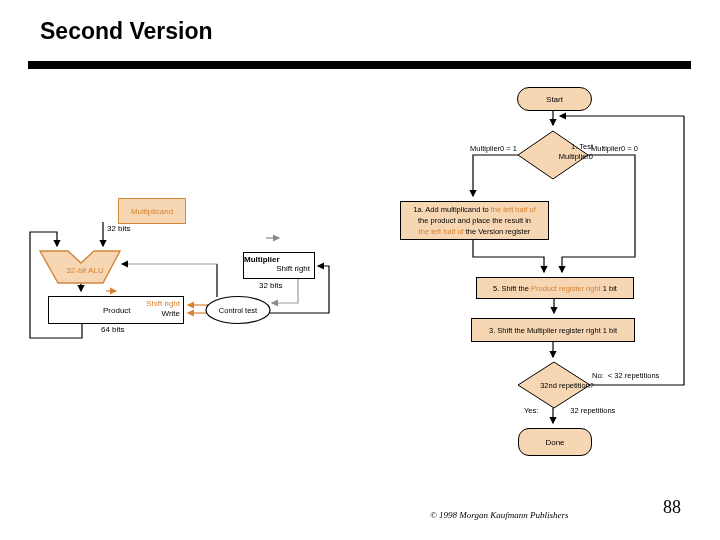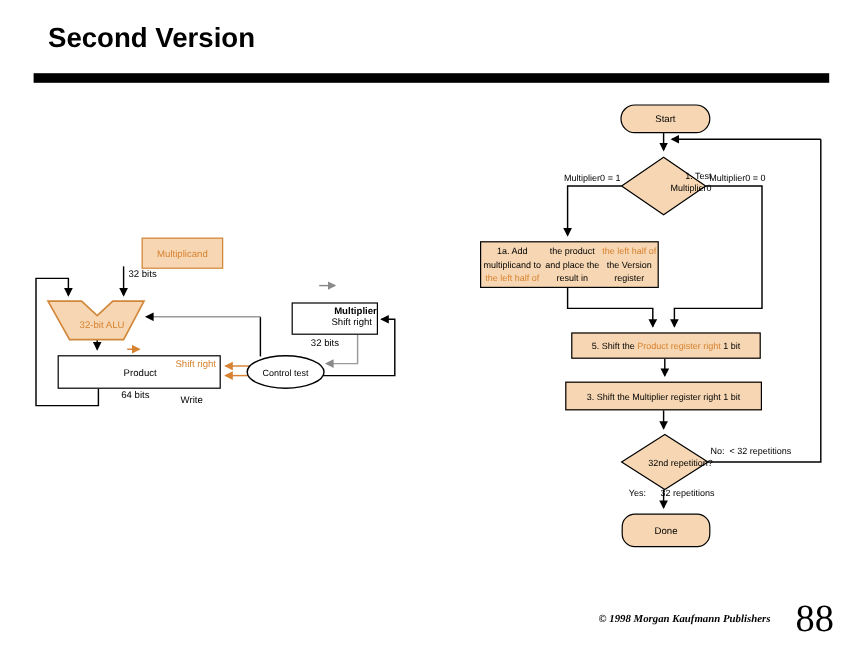--- a/index.html
+++ b/index.html
@@ -29,30 +29,30 @@
   
   #multiplicand-box {
     position:absolute; left:70px; top:198px; width:66px; height:24px;
     background:#F7D7B3; border:1.5px solid #D2873A; color:#D68231;
     font-size:8px; display:flex; align-items:center; justify-content:center;margin-left:48px;
   }
   #multiplier-box {
     position:absolute; left:243px; top:252px; width:70px; height:25px;
     background:#fff; border:1.5px solid #000; font-size:8px;
   }
-  #multiplier-box .t1 { text-align:right; font-weight:bold; margin-top:2px; }
+  #multiplier-box .t1 { text-align:left; font-weight:bold; margin-top:2px; }
   #multiplier-box .t2 { text-align:right; padding-right:4px; }
   #product-box {
     position:absolute; left:48px; top:296px; width:134px; height:26px;
     background:#fff; border:1px solid #000; font-size:8px;
   }
-  #footer { left:430px; top:510px; width:212px; text-align:right;
-    font-family:"Liberation Serif", serif; font-style:italic; font-size:9px; color:#000;font-weight:bold; }
-  #pagenum { left:663px; top:497px; font-family:"Liberation Serif", serif; font-size:32px; color:#000; }
-  .yeswrap { position:absolute; left:524px; top:406px; display:flex; gap:12px; font-size:7.5px; }
+  #footer { left:430px; top:510px; width:212px; 
+    font-family:"Liberation Serif", serif; font-style:italic; font-size:9px; color:#000; }
+  #pagenum { left:663px; top:497px; font-family:"Liberation Serif", serif; font-size:18px; color:#000; }
+  .yeswrap { position:absolute; left:524px; top:406px; display:flex; gap:32px; font-size:7.5px; }
 </style>
 </head>
 <body>
 
 <div id="slide">
 
   <div id="title" class="abs">Second Version</div>
   <div id="rule" class="abs"></div>
 
   <svg class="layer" width="720" height="540">
@@ -109,39 +109,39 @@
 
   <div id="multiplier-box">
     <div class="t1">Multiplier</div>
     <div class="t2">Shift right</div>
   </div>
   <div class="lbl8" style="left:259px; top:281px;">32 bits</div>
 
   <div id="product-box">
     <div class="abs" style="left:54px; top:9px;">Product</div>
     <div class="abs orange" style="right:3px; top:2px;">Shift right</div>
-    <div class="abs" style="right:14px; top:12px;margin-top:20px;">Write</div>
+    <div class="abs" style="right:3px; top:12px;">Write</div>
   </div>
   <div class="lbl8" style="left:101px; top:325px;">64 bits</div>
 
   <div class="lbl" style="left:206px; top:306px; width:64px; text-align:center; font-size:7.5px;">Control test</div>
 
   <div class="fbox stadium" style="left:517px; top:87px; width:73px; height:22px;">
     <span>Start</span>
   </div>
 
   <div class="dtext" style="left:513px; top:142px; width:80px;">
     <div>1. Test</div>
     <div>Multiplier0</div>
   </div>
 
   <div class="lbl" style="left:455px; top:144px; width:62px; text-align:right;">Multiplier0 = 1</div>
   <div class="lbl" style="left:591px; top:144px;">Multiplier0 = 0</div>
 
-  <div class="fbox" style="left:400px; top:201px; width:147px; height:37px; flex-direction:row;">
+  <div class="fbox" style="left:400px; top:201px; width:147px; height:37px; flex-direction:column;">
     <div><span>1a. Add multiplicand to </span><span class="orange">the left half of</span></div>
     <div><span>the product and place the result in</span></div>
     <div><span class="orange">the left half of</span><span> the Version register</span></div>
   </div>
 
   <div class="fbox" style="left:476px; top:277px; width:156px; height:20px;">
     <div><span>5. Shift the </span><span class="orange">Product register right</span><span> 1 bit</span></div>
   </div>
 
   <div class="fbox" style="left:471px; top:318px; width:162px; height:22px;">

